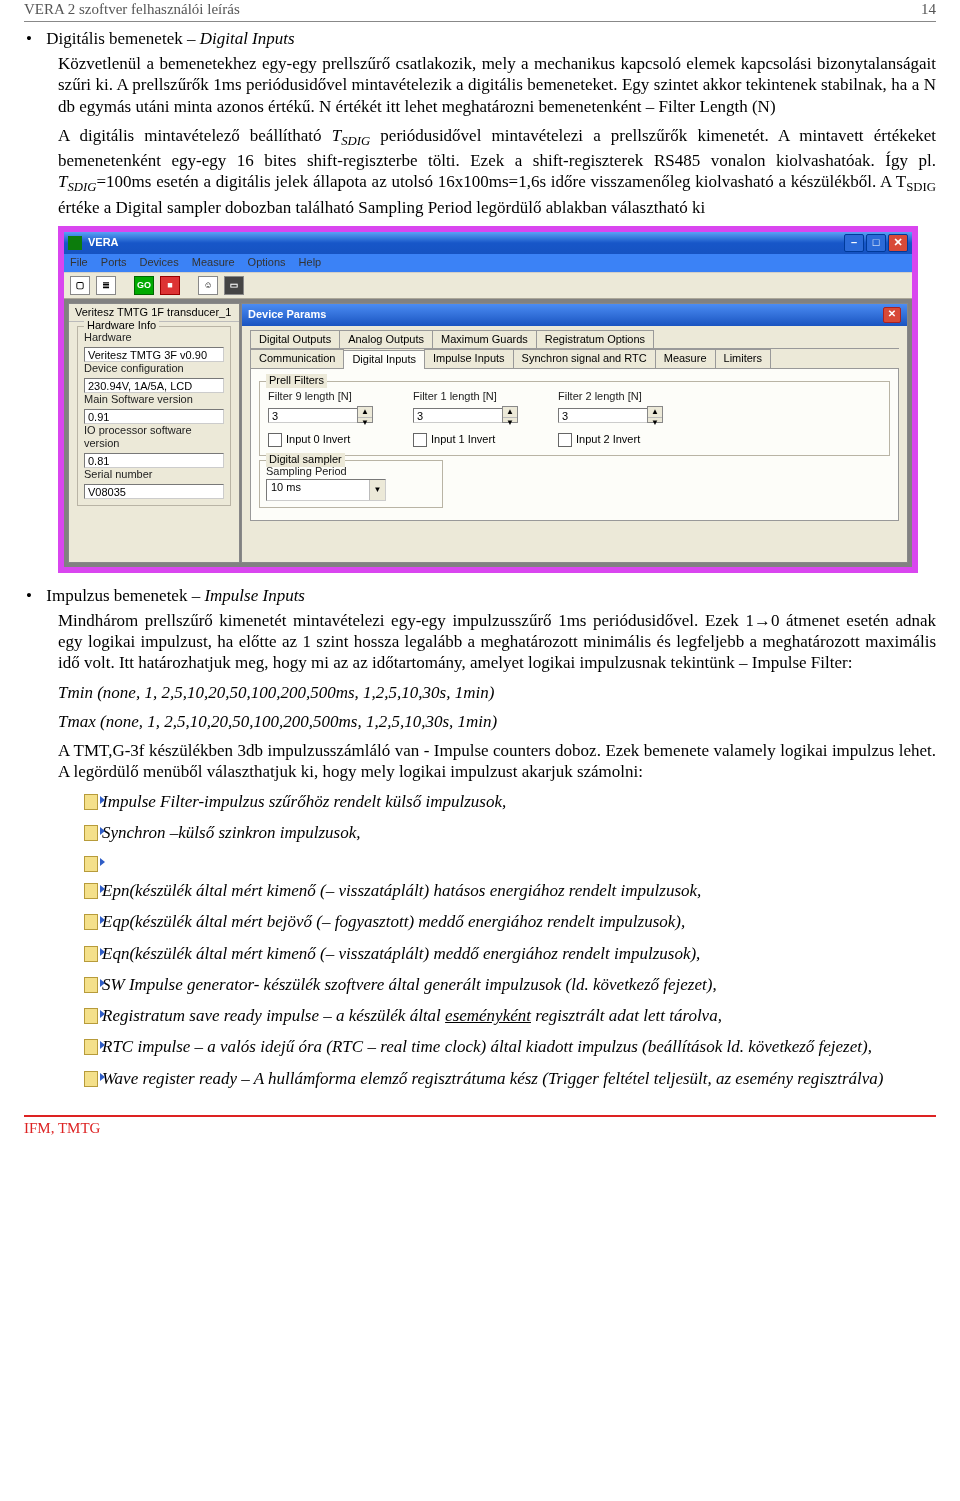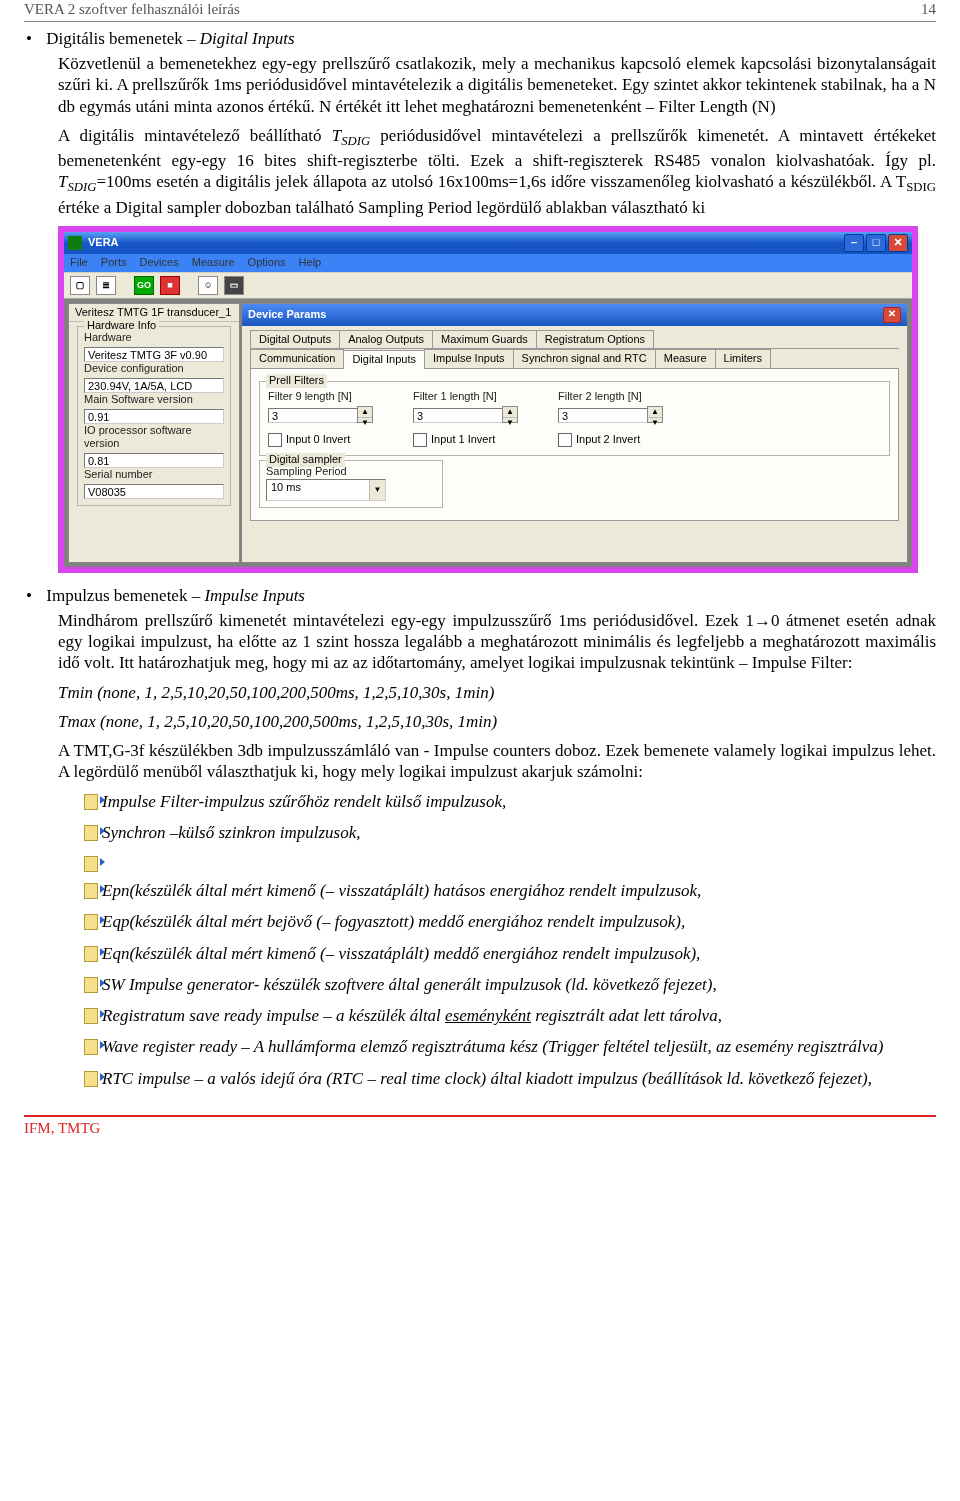--- a/index.html
+++ b/index.html
@@ -478,23 +478,23 @@
   <div class="icon-item">
       <span class="doc-icon"></span>
       <span>SW Impulse generator- készülék szoftvere által generált impulzusok (ld. következő fejezet),</span>
     </div>
   <div class="icon-item">
       <span class="doc-icon"></span>
       <span><span>Registratum save ready impulse – a készülék által </span><u>eseményként</u><span> regisztrált adat lett tárolva,</span></span>
     </div>
   <div class="icon-item">
       <span class="doc-icon"></span>
+      <span>RTC impulse – a valós idejű óra (RTC – real time clock) által kiadott impulzus (beállítások ld. következő fejezet),</span>
+    </div>
+  <div class="icon-item">
+      <span class="doc-icon"></span>
       <span>Wave register ready – A hullámforma elemző regisztrátuma kész (Trigger feltétel teljesült, az esemény regisztrálva)</span>
-    </div>
-  <div class="icon-item">
-      <span class="doc-icon"></span>
-      <span>RTC impulse – a valós idejű óra (RTC – real time clock) által kiadott impulzus (beállítások ld. következő fejezet),</span>
     </div>
 </div>
 
 <div class="footer-line">
   <span>IFM, TMTG</span>
 </div>
 
 </body></html>

